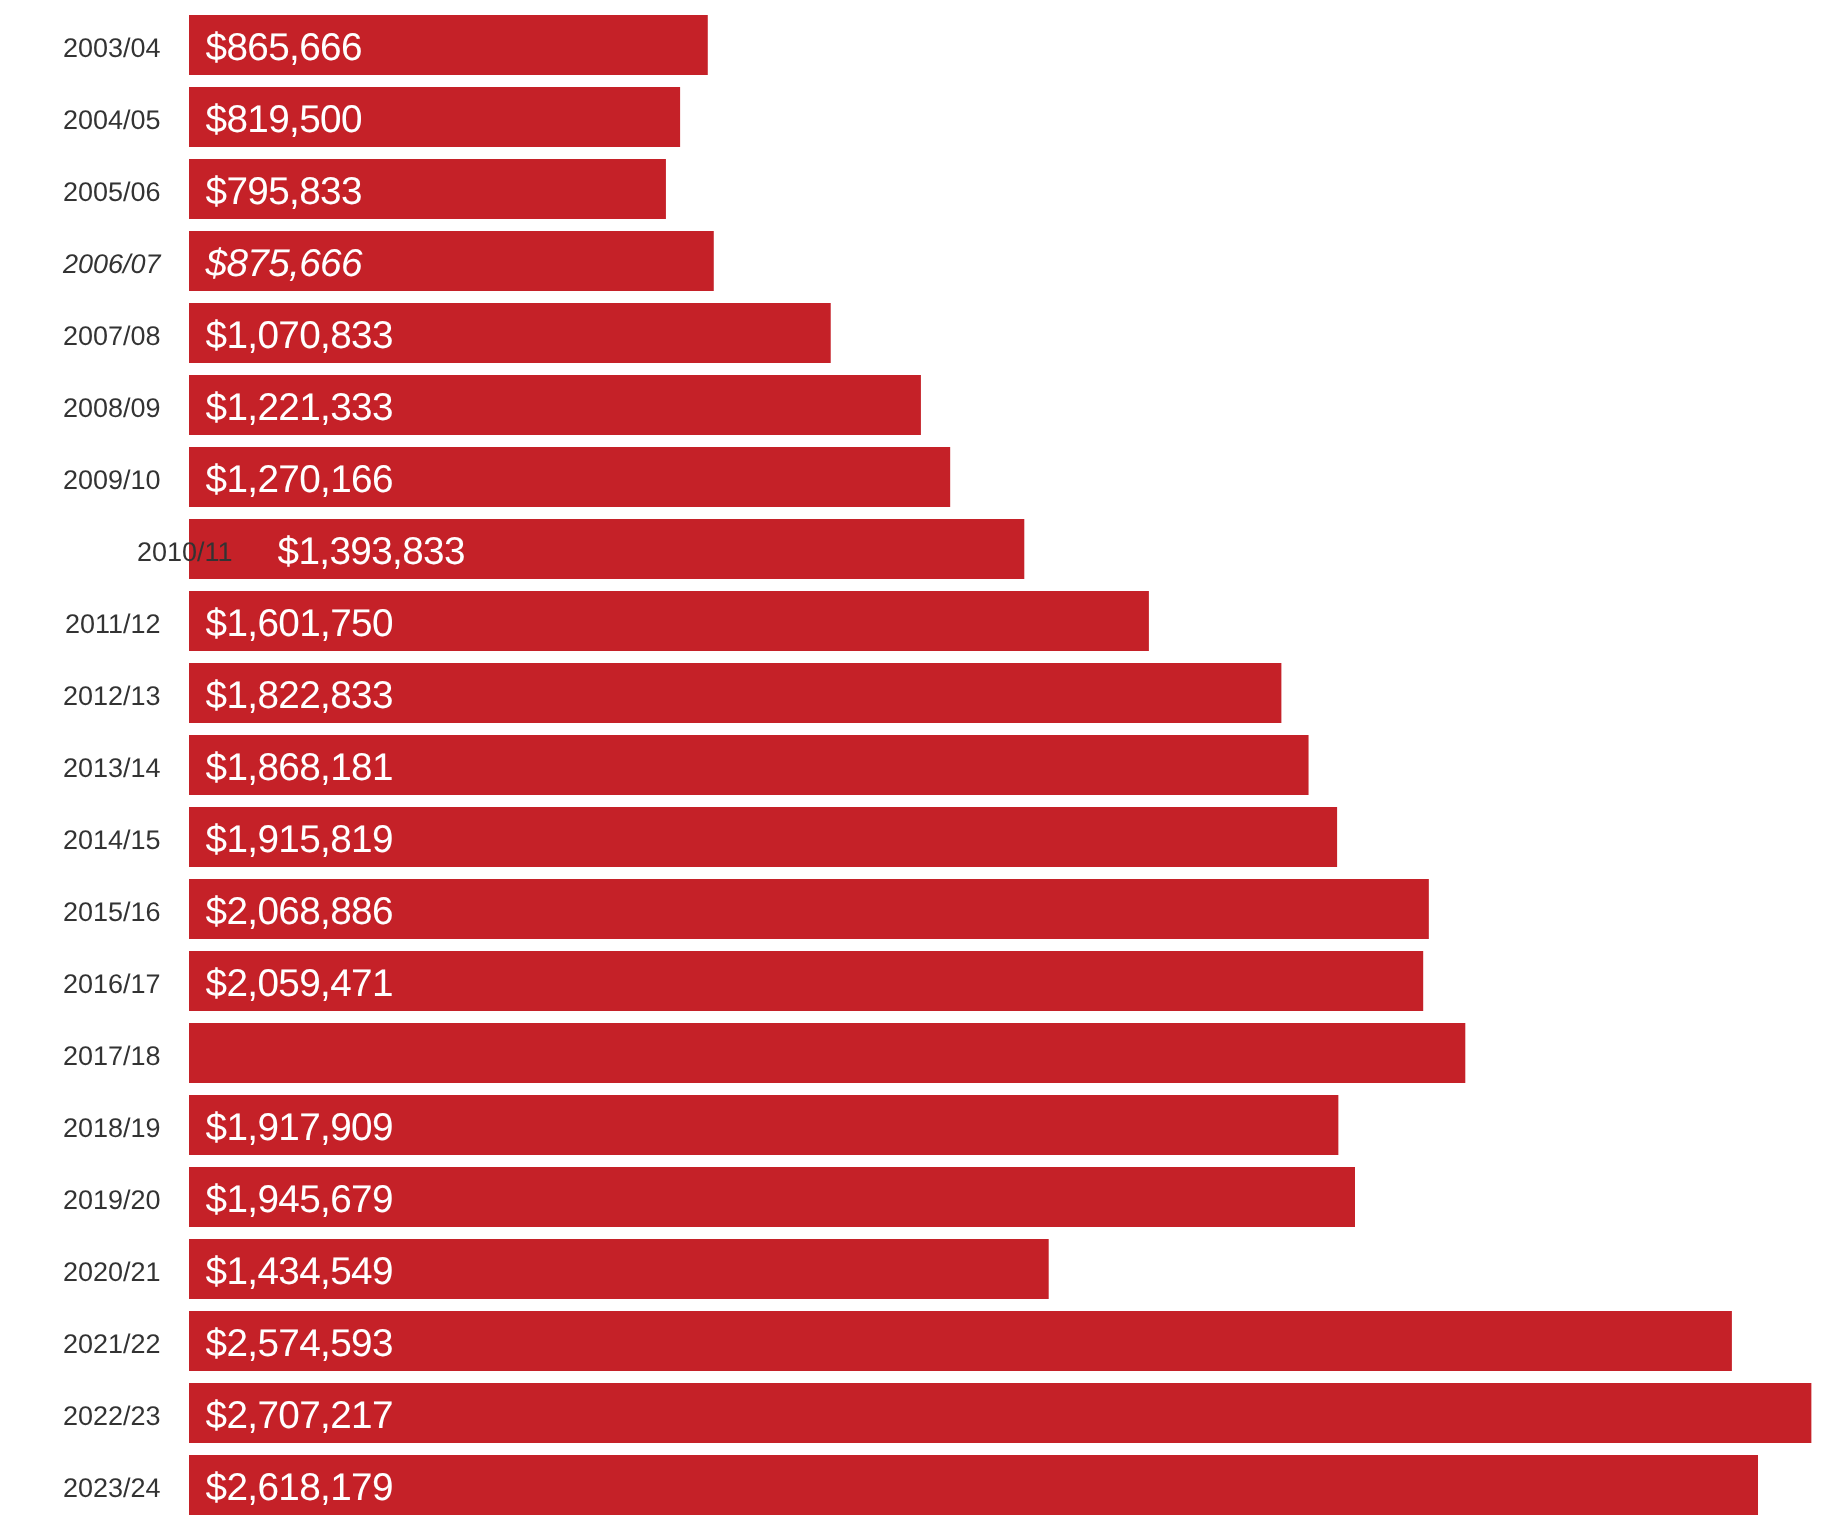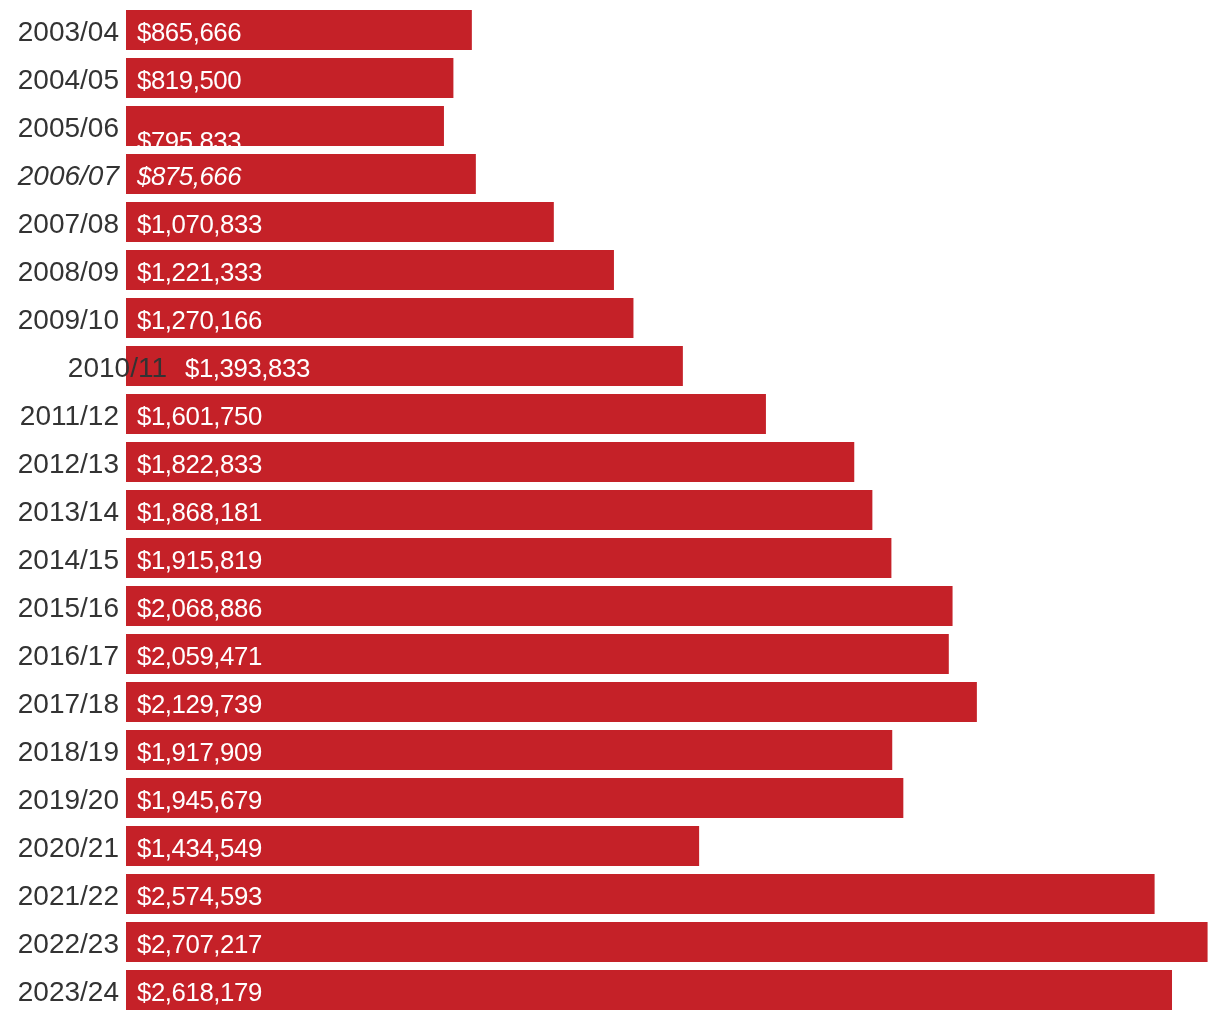--- a/index.html
+++ b/index.html
@@ -27,27 +27,27 @@
     display: block;
   }
   .bar-row {
     position: absolute;
     left: 0;
     width: 1220px;
     height: 40px;
   }
   .cat-label {
     position: absolute;
-    left: 12px;
+    left: 0;
     top: 0;
     width: 107px;
     height: 40px;
     line-height: 44px;
     text-align: right;
-    font-size: 28px;
+    font-size: 18px;
     color: #333333;
     white-space: nowrap;
     
     will-change: opacity;
   }
   .bar-value {
     position: absolute;
     left: 137px;
     top: 0;
     height: 40px;
@@ -90,21 +90,21 @@
   <div class="bar-row" style="top: 10px; height: 40px;">
     <div class="cat-label" style="color: rgb(51, 51, 51);">2003/04</div>
     <div class="bar-value" style="color: rgb(255, 255, 255);">$865,666</div>
   </div>
   <div class="bar-row" style="top: 58px; height: 40px;">
     <div class="cat-label" style="color: rgb(51, 51, 51);">2004/05</div>
     <div class="bar-value" style="color: rgb(255, 255, 255);">$819,500</div>
   </div>
   <div class="bar-row" style="top: 106px; height: 40px;">
     <div class="cat-label" style="color: rgb(51, 51, 51);">2005/06</div>
-    <div class="bar-value" style="color: rgb(255, 255, 255); margin-top: 13px;">$795,833</div>
+    <div class="bar-value" style="color: rgb(255, 255, 255);">$795,833</div>
   </div>
   <div class="bar-row" style="top: 154px; height: 40px; font-style: italic;">
     <div class="cat-label" style="color: rgb(51, 51, 51);">2006/07</div>
     <div class="bar-value" style="color: rgb(255, 255, 255);">$875,666</div>
   </div>
   <div class="bar-row" style="top: 202px; height: 40px;">
     <div class="cat-label" style="color: rgb(51, 51, 51);">2007/08</div>
     <div class="bar-value" style="color: rgb(255, 255, 255);">$1,070,833</div>
   </div>
   <div class="bar-row" style="top: 250px; height: 40px;">
@@ -138,21 +138,20 @@
   <div class="bar-row" style="top: 586px; height: 40px;">
     <div class="cat-label" style="color: rgb(51, 51, 51);">2015/16</div>
     <div class="bar-value" style="color: rgb(255, 255, 255);">$2,068,886</div>
   </div>
   <div class="bar-row" style="top: 634px; height: 40px;">
     <div class="cat-label" style="color: rgb(51, 51, 51);">2016/17</div>
     <div class="bar-value" style="color: rgb(255, 255, 255);">$2,059,471</div>
   </div>
   <div class="bar-row" style="top: 682px; height: 40px;">
     <div class="cat-label" style="color: rgb(51, 51, 51);">2017/18</div>
-    <div class="bar-value" style="color: rgb(255, 255, 255);">$2,129,739</div>
   </div>
   <div class="bar-row" style="top: 730px; height: 40px;">
     <div class="cat-label" style="color: rgb(51, 51, 51);">2018/19</div>
     <div class="bar-value" style="color: rgb(255, 255, 255);">$1,917,909</div>
   </div>
   <div class="bar-row" style="top: 778px; height: 40px;">
     <div class="cat-label" style="color: rgb(51, 51, 51);">2019/20</div>
     <div class="bar-value" style="color: rgb(255, 255, 255);">$1,945,679</div>
   </div>
   <div class="bar-row" style="top: 826px; height: 40px;">

